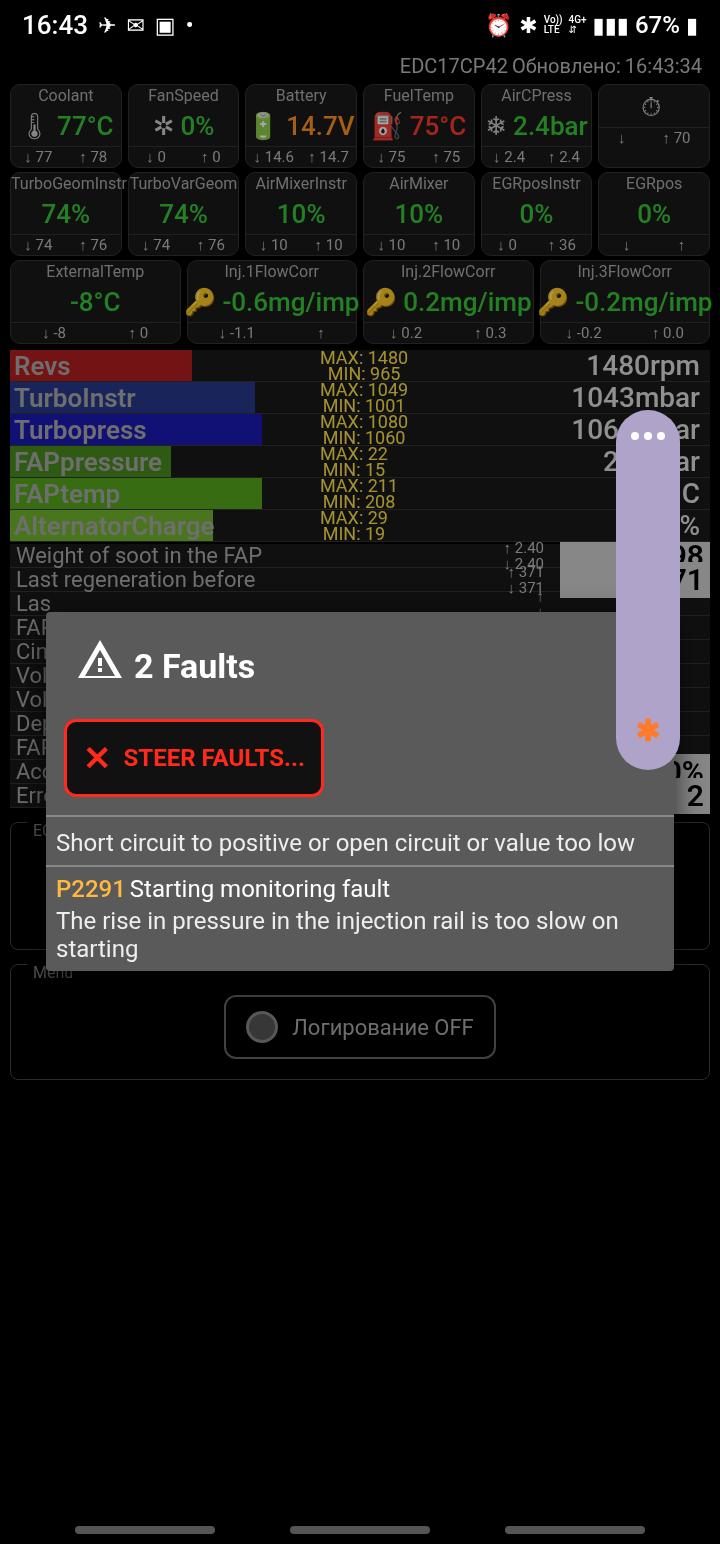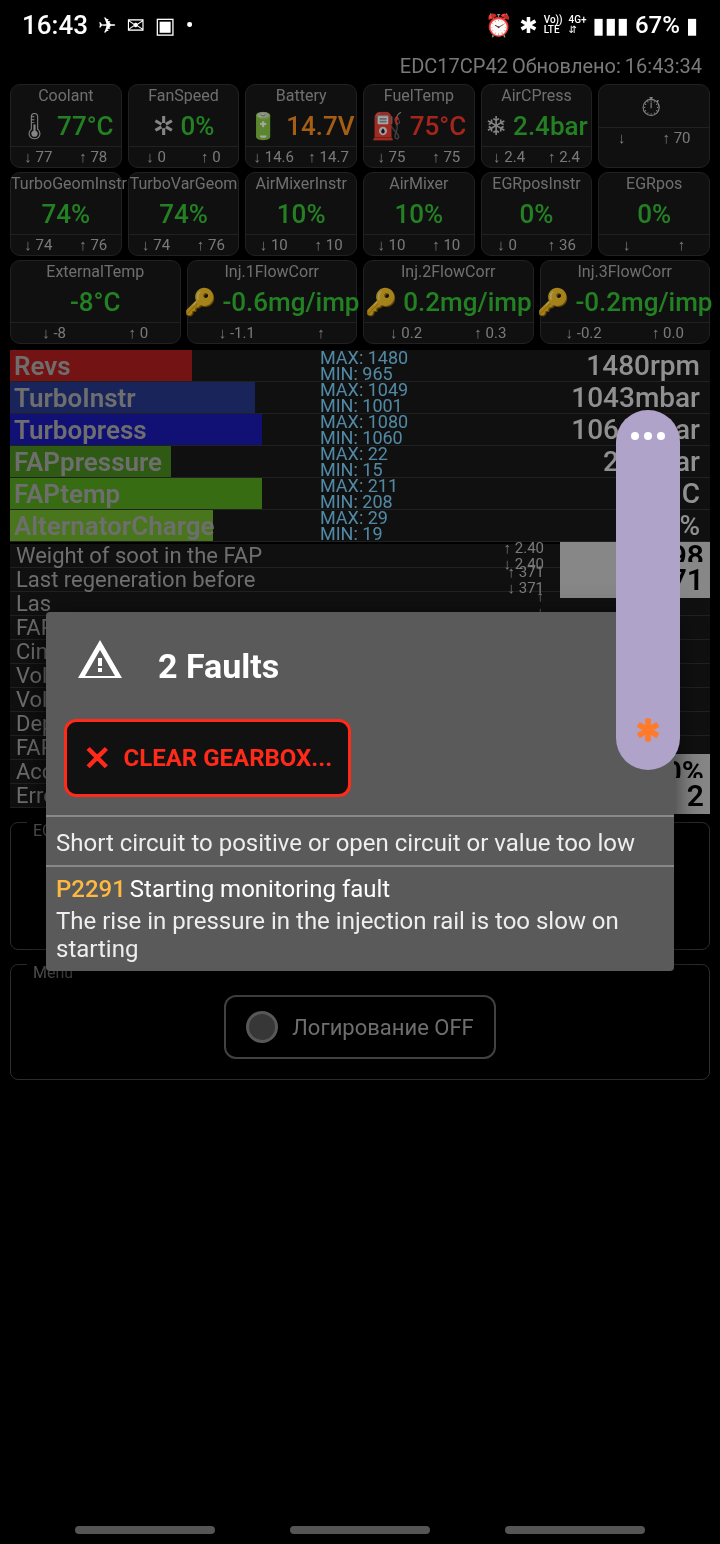--- a/index.html
+++ b/index.html
@@ -98,22 +98,23 @@
     position: relative;
     font-size: 26px;
     font-weight: 600;
     color: #aaa;
     padding-left: 4px;
   }
   .bar-mid {
     position: absolute;
     left: 310px;
     font-size: 18px;
-    color: #7dd3fc;
+    color: #fde047;
     line-height: 16px;
+    text-align: center;
   }
   .bar-val {
     position: absolute;
     right: 10px;
     font-size: 28px;
     color: #ddd;
     font-weight: 500;
   }
 
   .data-rows {
@@ -228,21 +229,21 @@
     left: 46px;
     right: 46px;
     top: 612px;
     background: #5a5a5a;
     border-radius: 4px;
     box-shadow: 0 8px 30px rgba(0,0,0,0.7);
   }
   .modal-head {
     display: flex;
     align-items: center;
-    gap: 34px;
+    gap: 10px;
     padding: 24px 30px 14px;
   }
   .warn-icon { font-size: 46px; }
   .modal-title { font-size: 34px; font-weight: 700; }
   .clear-btn {
     margin: 10px 0 18px 18px;
     border: 3px solid #ff2a1a;
     border-radius: 12px;
     background: #111;
     padding: 16px 16px;
@@ -632,21 +633,21 @@
   <div class="modal-head">
     <span class="warn-icon">
       <svg width="48" height="48" viewBox="0 0 24 24">
           <path fill="#fff" d="M12 2 1 21h22L12 2zm0 5 7.5 13h-15L12 7zm-1 4v4h2v-4h-2zm0 5v2h2v-2h-2z"></path>
         </svg>
     </span>
     <span class="modal-title">2 Faults</span>
   </div>
   <div class="clear-btn">
     <span class="clear-x">✕</span>
-    <span class="clear-text">CLEAR GEARBOX...</span>
+    <span class="clear-text">STEER FAULTS...</span>
   </div>
   <div id="faults">
       <div class="fault-block">
         <div class="fault-desc">Short circuit to positive or open circuit or value too low</div>
       </div>
       <div class="fault-block">
         <div><span class="fault-code">P2291</span> <span class="fault-name">Starting monitoring fault</span></div>
         <div class="fault-desc">The rise in pressure in the injection rail is too slow on starting</div>
       </div>
     </div>

